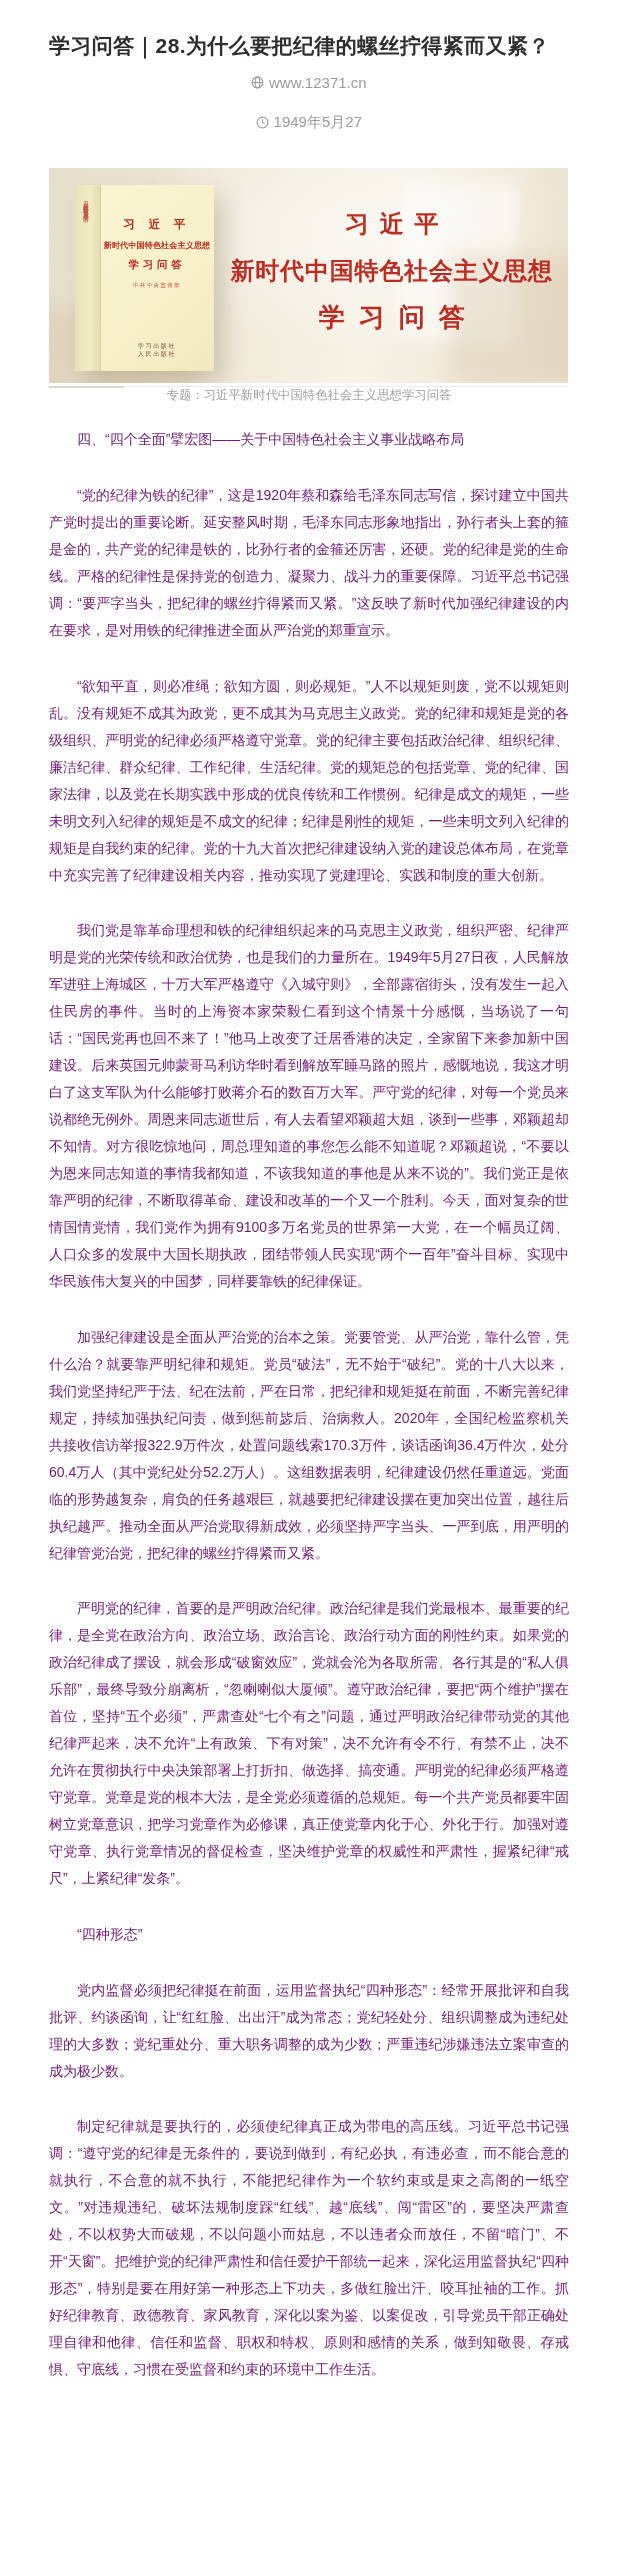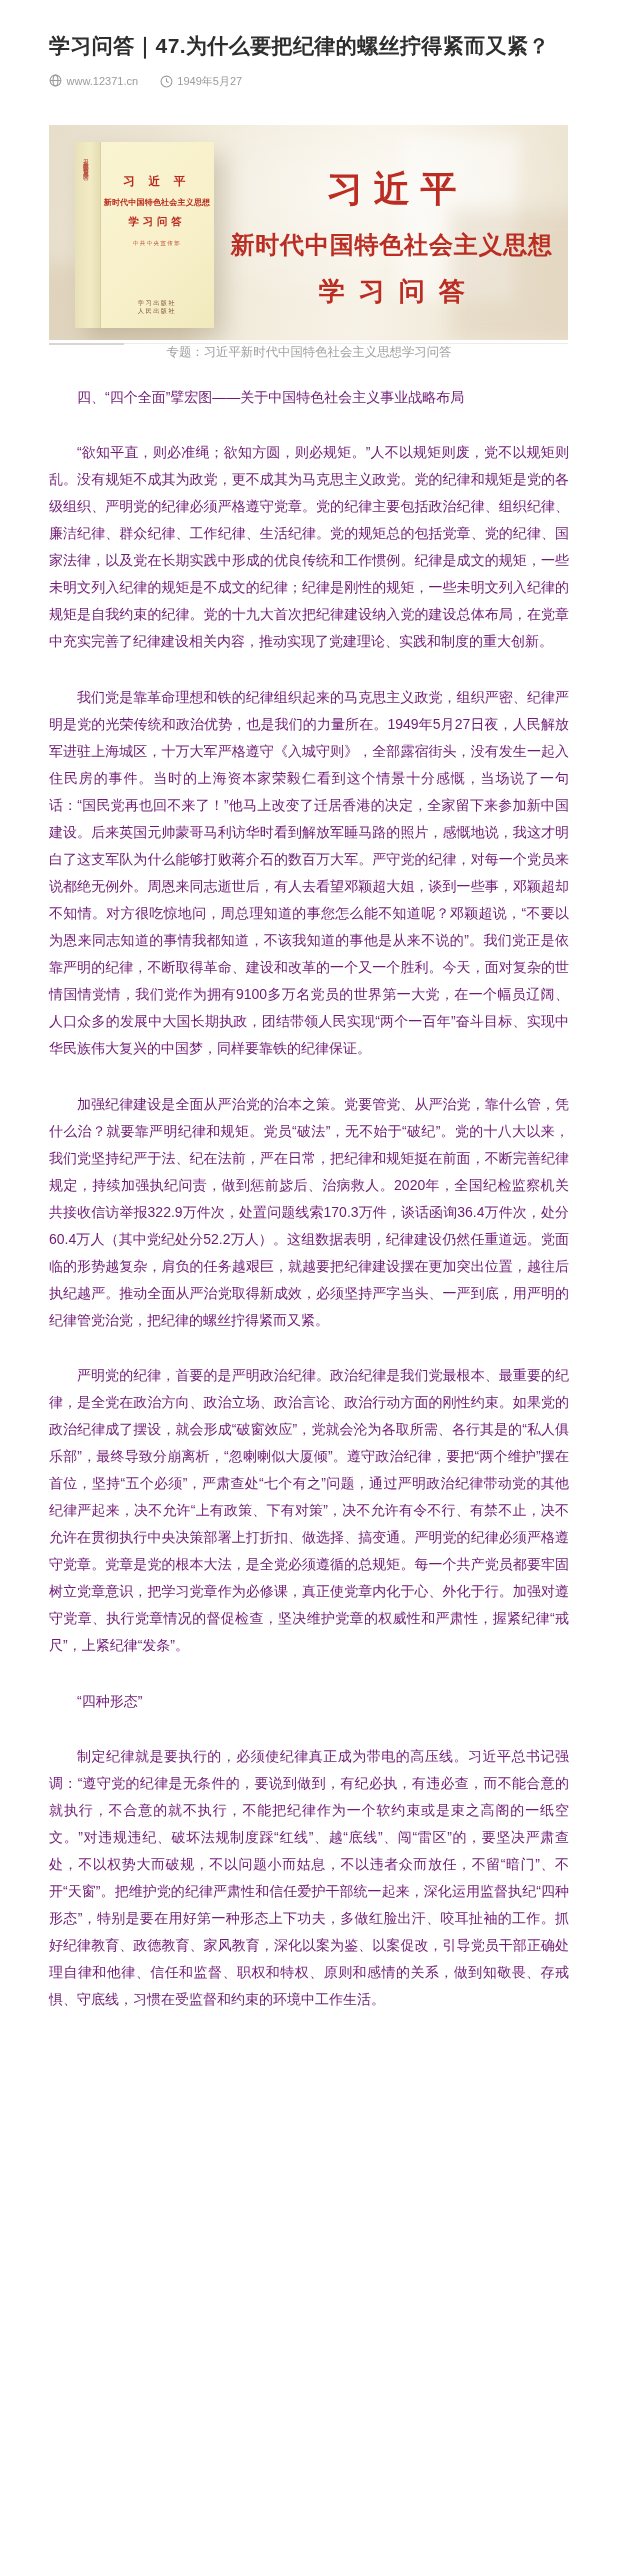--- a/index.html
+++ b/index.html
@@ -17,24 +17,25 @@
   .title {
     font-size: 21px;
     line-height: 1.35;
     font-weight: 700;
     color: #2e2e2e;
     letter-spacing: 0.4px;
   }
   .meta {
     margin-top: 14px;
     display: flex;
-    align-items: flex-start;
+    align-items: center;
     gap: 21.6px;
     color: #9b9b9b;
-    font-size: 11px;
+    font-size: 15px;
+    flex-direction: column;
   }
   .meta-item { display: inline-flex; align-items: center; gap: 4.6px; }
   .meta-item svg { display: block; }
 
   
   .banner {
     position: relative;
     margin-top: 36px;
     width: 519px;
     height: 215px;
@@ -89,21 +90,21 @@
     font-size: 6.2px; line-height: 8.5px; letter-spacing: 1.5px; color: #7c4a35;
   }
 
   .banner-headline {
     position: absolute;
     left: 171px; right: 4.6px; top: 40px;
     text-align: center;
     color: #bb2d23;
     font-weight: 700;
   }
-  .bh-line1 { font-size: 36px; letter-spacing: 10.8px; text-indent: 10.8px; font-family: Liberation Mono, monospace; }
+  .bh-line1 { font-size: 24px; letter-spacing: 10.8px; text-indent: 10.8px; font-family: Liberation Mono, monospace; }
   .bh-line2 { margin-top: 14.7px; font-size: 24px; letter-spacing: 0.8px; }
   .bh-line3 { margin-top: 13px; font-size: 26px; letter-spacing: 14px; text-indent: 14px; }
 
   
   .banner-divider {
     position: relative;
     margin-top: 3.1px;
     width: 519px;
     border-top: 0.8px solid #eeece7;
   }
@@ -129,21 +130,21 @@
     text-indent: 2em;
     text-align: justify;
   }
   .bp.first { margin-top: 22.4px; }
 </style>
 </head>
 <body>
 
 <div class="article">
 
-  <h1 class="title">学习问答｜47.为什么要把纪律的螺丝拧得紧而又紧？</h1>
+  <h1 class="title">学习问答｜28.为什么要把纪律的螺丝拧得紧而又紧？</h1>
 
   <div class="meta">
     <span class="meta-item">
       <svg width="13" height="13" viewBox="0 0 24 24" fill="none" stroke="#9b9b9b" stroke-width="2">
         <circle cx="12" cy="12" r="10"></circle>
         <ellipse cx="12" cy="12" rx="4.5" ry="10"></ellipse>
         <line x1="2" y1="12" x2="22" y2="12"></line>
       </svg>
       <span>www.12371.cn</span>
     </span>
@@ -183,22 +184,24 @@
       <div class="bh-line3">学习问答</div>
     </div>
   </figure>
 
   <div class="banner-divider"></div>
 
   <p class="caption">专题：习近平新时代中国特色社会主义思想学习问答</p>
 
   <p class="bp first">四、“四个全面”擘宏图——关于中国特色社会主义事业战略布局</p>
 
+  <p class="bp">“党的纪律为铁的纪律”，这是1920年蔡和森给毛泽东同志写信，探讨建立中国共产党时提出的重要论断。延安整风时期，毛泽东同志形象地指出，孙行者头上套的箍是金的，共产党的纪律是铁的，比孙行者的金箍还厉害，还硬。党的纪律是党的生命线。严格的纪律性是保持党的创造力、凝聚力、战斗力的重要保障。习近平总书记强调：“要严字当头，把纪律的螺丝拧得紧而又紧。”这反映了新时代加强纪律建设的内在要求，是对用铁的纪律推进全面从严治党的郑重宣示。</p>
   <p class="bp">“欲知平直，则必准绳；欲知方圆，则必规矩。”人不以规矩则废，党不以规矩则乱。没有规矩不成其为政党，更不成其为马克思主义政党。党的纪律和规矩是党的各级组织、严明党的纪律必须严格遵守党章。党的纪律主要包括政治纪律、组织纪律、廉洁纪律、群众纪律、工作纪律、生活纪律。党的规矩总的包括党章、党的纪律、国家法律，以及党在长期实践中形成的优良传统和工作惯例。纪律是成文的规矩，一些未明文列入纪律的规矩是不成文的纪律；纪律是刚性的规矩，一些未明文列入纪律的规矩是自我约束的纪律。党的十九大首次把纪律建设纳入党的建设总体布局，在党章中充实完善了纪律建设相关内容，推动实现了党建理论、实践和制度的重大创新。</p>
   <p class="bp">我们党是靠革命理想和铁的纪律组织起来的马克思主义政党，组织严密、纪律严明是党的光荣传统和政治优势，也是我们的力量所在。1949年5月27日夜，人民解放军进驻上海城区，十万大军严格遵守《入城守则》，全部露宿街头，没有发生一起入住民房的事件。当时的上海资本家荣毅仁看到这个情景十分感慨，当场说了一句话：“国民党再也回不来了！”他马上改变了迁居香港的决定，全家留下来参加新中国建设。后来英国元帅蒙哥马利访华时看到解放军睡马路的照片，感慨地说，我这才明白了这支军队为什么能够打败蒋介石的数百万大军。严守党的纪律，对每一个党员来说都绝无例外。周恩来同志逝世后，有人去看望邓颖超大姐，谈到一些事，邓颖超却不知情。对方很吃惊地问，周总理知道的事您怎么能不知道呢？邓颖超说，“不要以为恩来同志知道的事情我都知道，不该我知道的事他是从来不说的”。我们党正是依靠严明的纪律，不断取得革命、建设和改革的一个又一个胜利。今天，面对复杂的世情国情党情，我们党作为拥有9100多万名党员的世界第一大党，在一个幅员辽阔、人口众多的发展中大国长期执政，团结带领人民实现“两个一百年”奋斗目标、实现中华民族伟大复兴的中国梦，同样要靠铁的纪律保证。</p>
   <p class="bp">加强纪律建设是全面从严治党的治本之策。党要管党、从严治党，靠什么管，凭什么治？就要靠严明纪律和规矩。党员“破法”，无不始于“破纪”。党的十八大以来，我们党坚持纪严于法、纪在法前，严在日常，把纪律和规矩挺在前面，不断完善纪律规定，持续加强执纪问责，做到惩前毖后、治病救人。2020年，全国纪检监察机关共接收信访举报322.9万件次，处置问题线索170.3万件，谈话函询36.4万件次，处分60.4万人（其中党纪处分52.2万人）。这组数据表明，纪律建设仍然任重道远。党面临的形势越复杂，肩负的任务越艰巨，就越要把纪律建设摆在更加突出位置，越往后执纪越严。推动全面从严治党取得新成效，必须坚持严字当头、一严到底，用严明的纪律管党治党，把纪律的螺丝拧得紧而又紧。</p>
   <p class="bp">严明党的纪律，首要的是严明政治纪律。政治纪律是我们党最根本、最重要的纪律，是全党在政治方向、政治立场、政治言论、政治行动方面的刚性约束。如果党的政治纪律成了摆设，就会形成“破窗效应”，党就会沦为各取所需、各行其是的“私人俱乐部”，最终导致分崩离析，“忽喇喇似大厦倾”。遵守政治纪律，要把“两个维护”摆在首位，坚持“五个必须”，严肃查处“七个有之”问题，通过严明政治纪律带动党的其他纪律严起来，决不允许“上有政策、下有对策”，决不允许有令不行、有禁不止，决不允许在贯彻执行中央决策部署上打折扣、做选择、搞变通。严明党的纪律必须严格遵守党章。党章是党的根本大法，是全党必须遵循的总规矩。每一个共产党员都要牢固树立党章意识，把学习党章作为必修课，真正使党章内化于心、外化于行。加强对遵守党章、执行党章情况的督促检查，坚决维护党章的权威性和严肃性，握紧纪律“戒尺”，上紧纪律“发条”。</p>
 
   <p class="bp">“四种形态”</p>
+  <p class="bp">党内监督必须把纪律挺在前面，运用监督执纪“四种形态”：经常开展批评和自我批评、约谈函询，让“红红脸、出出汗”成为常态；党纪轻处分、组织调整成为违纪处理的大多数；党纪重处分、重大职务调整的成为少数；严重违纪涉嫌违法立案审查的成为极少数。</p>
   <p class="bp">制定纪律就是要执行的，必须使纪律真正成为带电的高压线。习近平总书记强调：“遵守党的纪律是无条件的，要说到做到，有纪必执，有违必查，而不能合意的就执行，不合意的就不执行，不能把纪律作为一个软约束或是束之高阁的一纸空文。”对违规违纪、破坏法规制度踩“红线”、越“底线”、闯“雷区”的，要坚决严肃查处，不以权势大而破规，不以问题小而姑息，不以违者众而放任，不留“暗门”、不开“天窗”。把维护党的纪律严肃性和信任爱护干部统一起来，深化运用监督执纪“四种形态”，特别是要在用好第一种形态上下功夫，多做红脸出汗、咬耳扯袖的工作。抓好纪律教育、政德教育、家风教育，深化以案为鉴、以案促改，引导党员干部正确处理自律和他律、信任和监督、职权和特权、原则和感情的关系，做到知敬畏、存戒惧、守底线，习惯在受监督和约束的环境中工作生活。</p>
 
 </div>
 
 
 </body></html>

